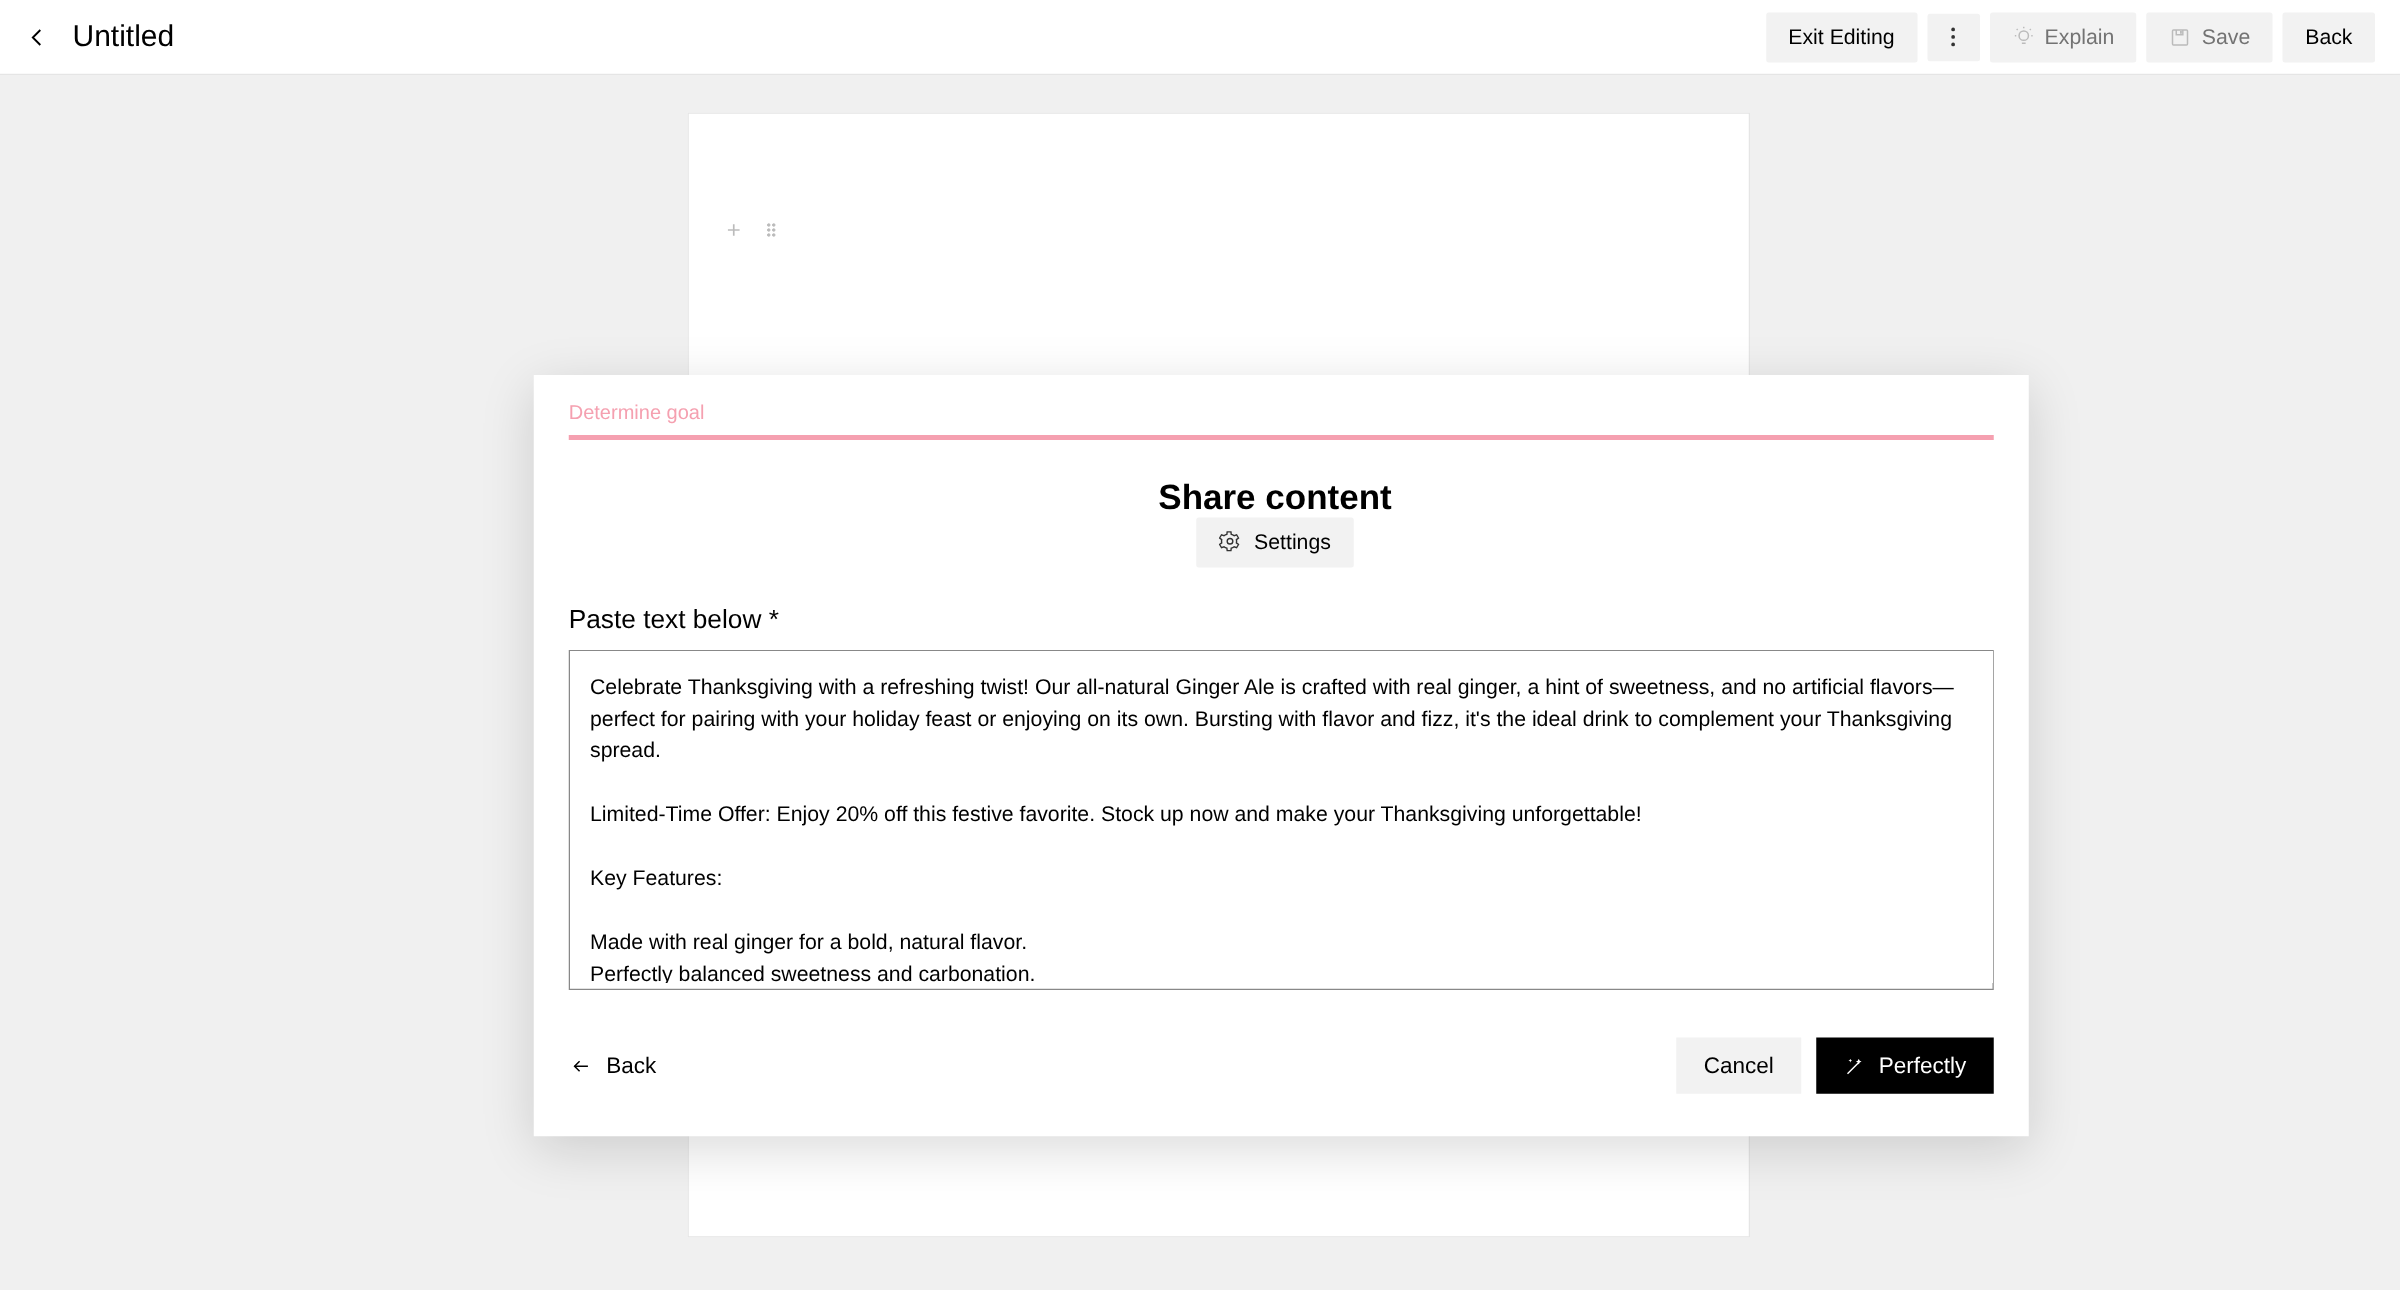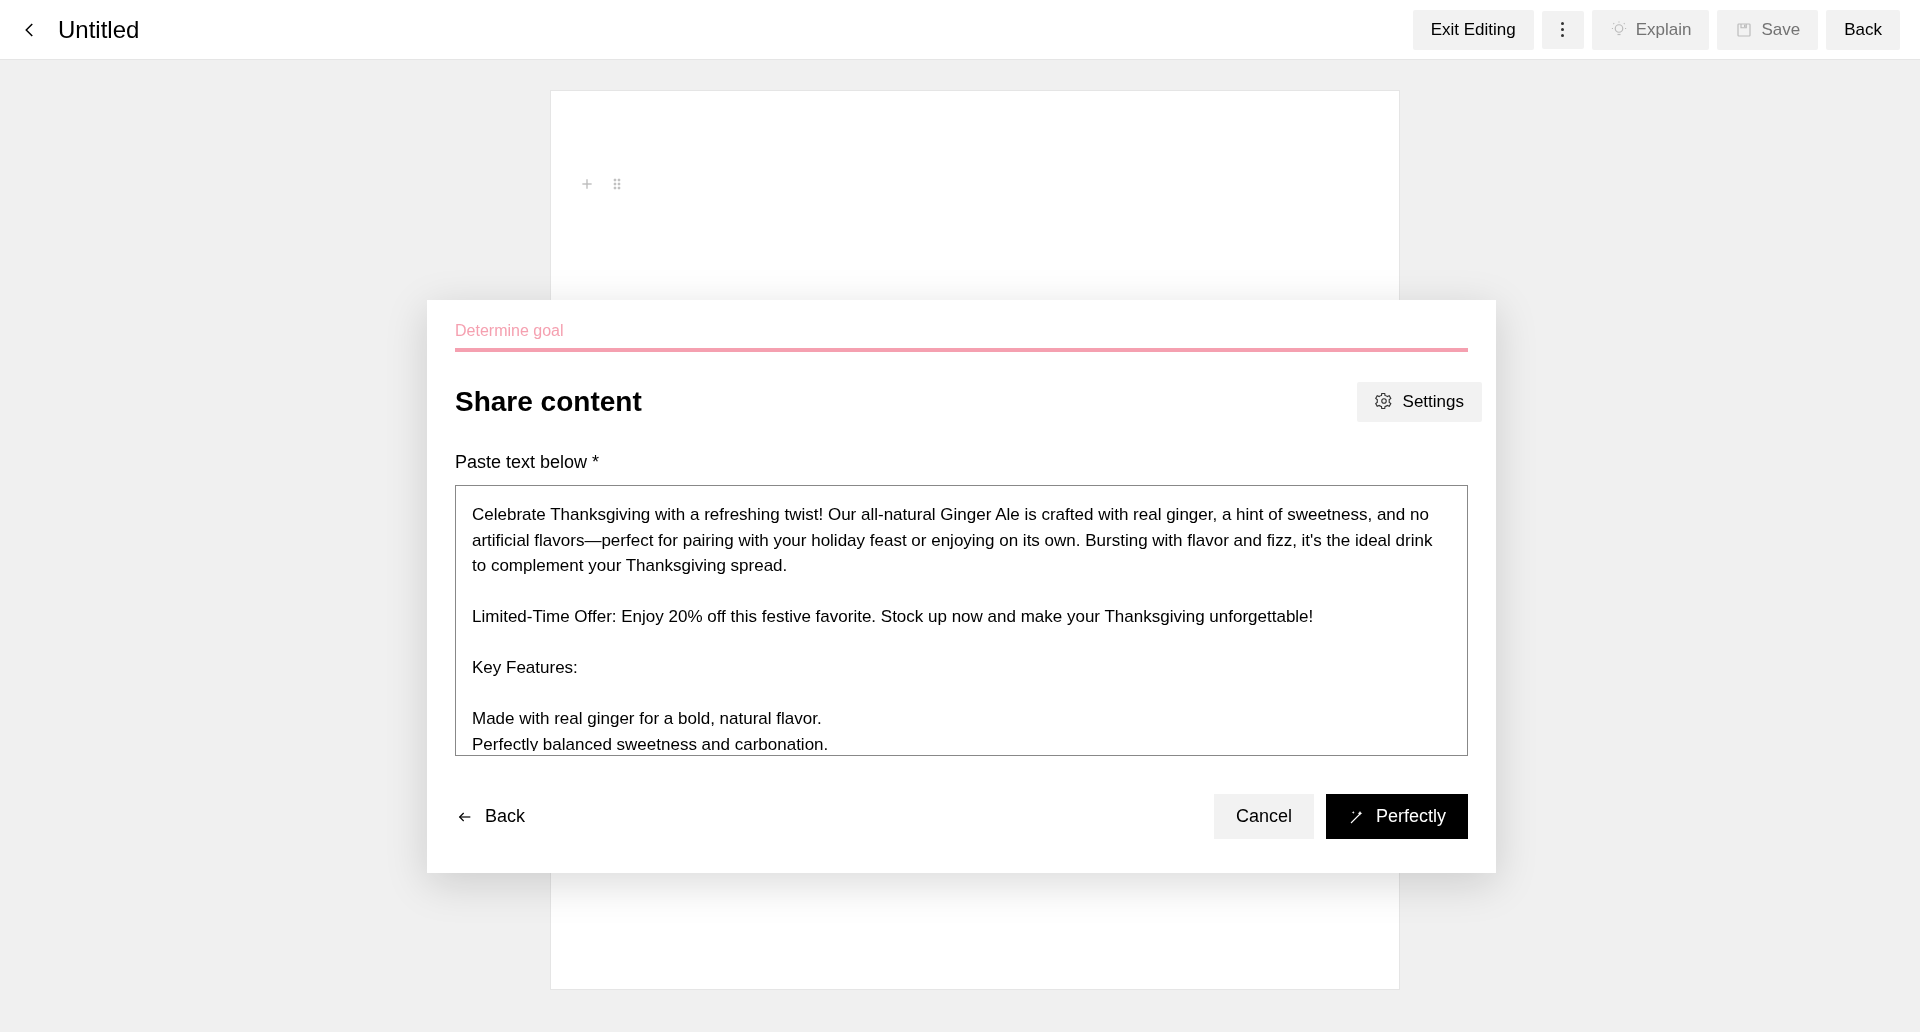--- a/index.html
+++ b/index.html
@@ -19,33 +19,33 @@
 .dots-vertical { display: flex; flex-direction: column; gap: 3px; align-items: center; justify-content: center; width: 18px; height: 18px; }
 .dots-vertical span { width: 3px; height: 3px; border-radius: 50%; background: #333; }
 
 
 .canvas-area { position: absolute; top: 60px; left: 0; right: 0; bottom: 0; background: #f0f0f0; }
 .document-card { position: absolute; left: 550px; top: 30px; width: 850px; height: 900px; background: #fff; border: 1px solid #e5e5e5; }
 .doc-tools { position: absolute; left: 28px; top: 85px; display: flex; gap: 14px; align-items: center; color: #bbb; }
 .doc-tools svg { width: 16px; height: 16px; stroke: #bbb; fill: #bbb; }
 
 
-.modal { position: absolute; left: 427px; top: 300px; width: 1069px; background: #fff; box-shadow: 0 10px 40px rgba(0,0,0,0.15); padding: 0; }
+.modal { position: absolute; left: 427px; top: 300px; width: 1196px; background: #fff; box-shadow: 0 10px 40px rgba(0,0,0,0.15); padding: 0; }
 .modal-steps { display: flex; padding: 22px 28px 0 28px; gap: 20px; }
 .step { flex: 1; font-size: 16px; font-weight: 500; padding-bottom: 8px; }
 .step.completed { color: #f5a0b0; border-bottom: 4px solid #f5a0b0; }
 .step.active { color: #e6123d; border-bottom: 4px solid #e6123d; }
 
-.modal-header { display: flex; align-items: center; justify-content: space-between; padding: 30px 14px 10px 28px; }
+.modal-header { display: flex; align-items: center; justify-content: space-between; padding: 30px 38px 10px 28px; flex-direction: column; }
 .modal-title { font-size: 28px; font-weight: 700; color: #000; }
 .settings-btn { background: #f2f2f2; border: none; padding: 10px 18px; font-size: 17px; color: #000; cursor: pointer; border-radius: 2px; display: flex; gap: 10px; }
 .settings-btn svg { width: 18px; height: 18px; stroke: #333; fill: none; stroke-width: 1.5; }
 
 .modal-body { padding: 20px 28px 10px 28px; }
-.field-label { font-size: 18px; color: #000; margin-bottom: 12px; display: block; }
+.field-label { font-size: 21px; color: #000; margin-bottom: 12px; display: block; }
 .textarea-wrap { border: 1px solid #888; position: relative; }
 .textarea-content { width: 100%; height: 265px; padding: 16px 30px 16px 16px; font-size: 17px; line-height: 1.5; color: #000; border: none; outline: none; resize: none; font-family: inherit; overflow-y: scroll; }
 
 .modal-footer { display: flex; align-items: center; justify-content: space-between; padding: 28px 28px 34px 28px; }
 .back-link { display: flex; align-items: center; gap: 10px; font-size: 18px; color: #000; cursor: pointer; }
 .back-link svg { width: 20px; height: 16px; stroke: #000; fill: none; stroke-width: 1.8; }
 .footer-actions { display: flex; gap: 12px; }
 .cancel-btn { background: #f2f2f2; border: none; padding: 12px 22px; font-size: 18px; color: #000; cursor: pointer; }
 .generate-btn { background: #000; border: none; padding: 12px 22px; font-size: 18px; color: #fff; cursor: pointer; display: flex; align-items: center; gap: 10px; }
 .generate-btn svg { width: 18px; height: 18px; stroke: #fff; fill: none; stroke-width: 1.5; }

